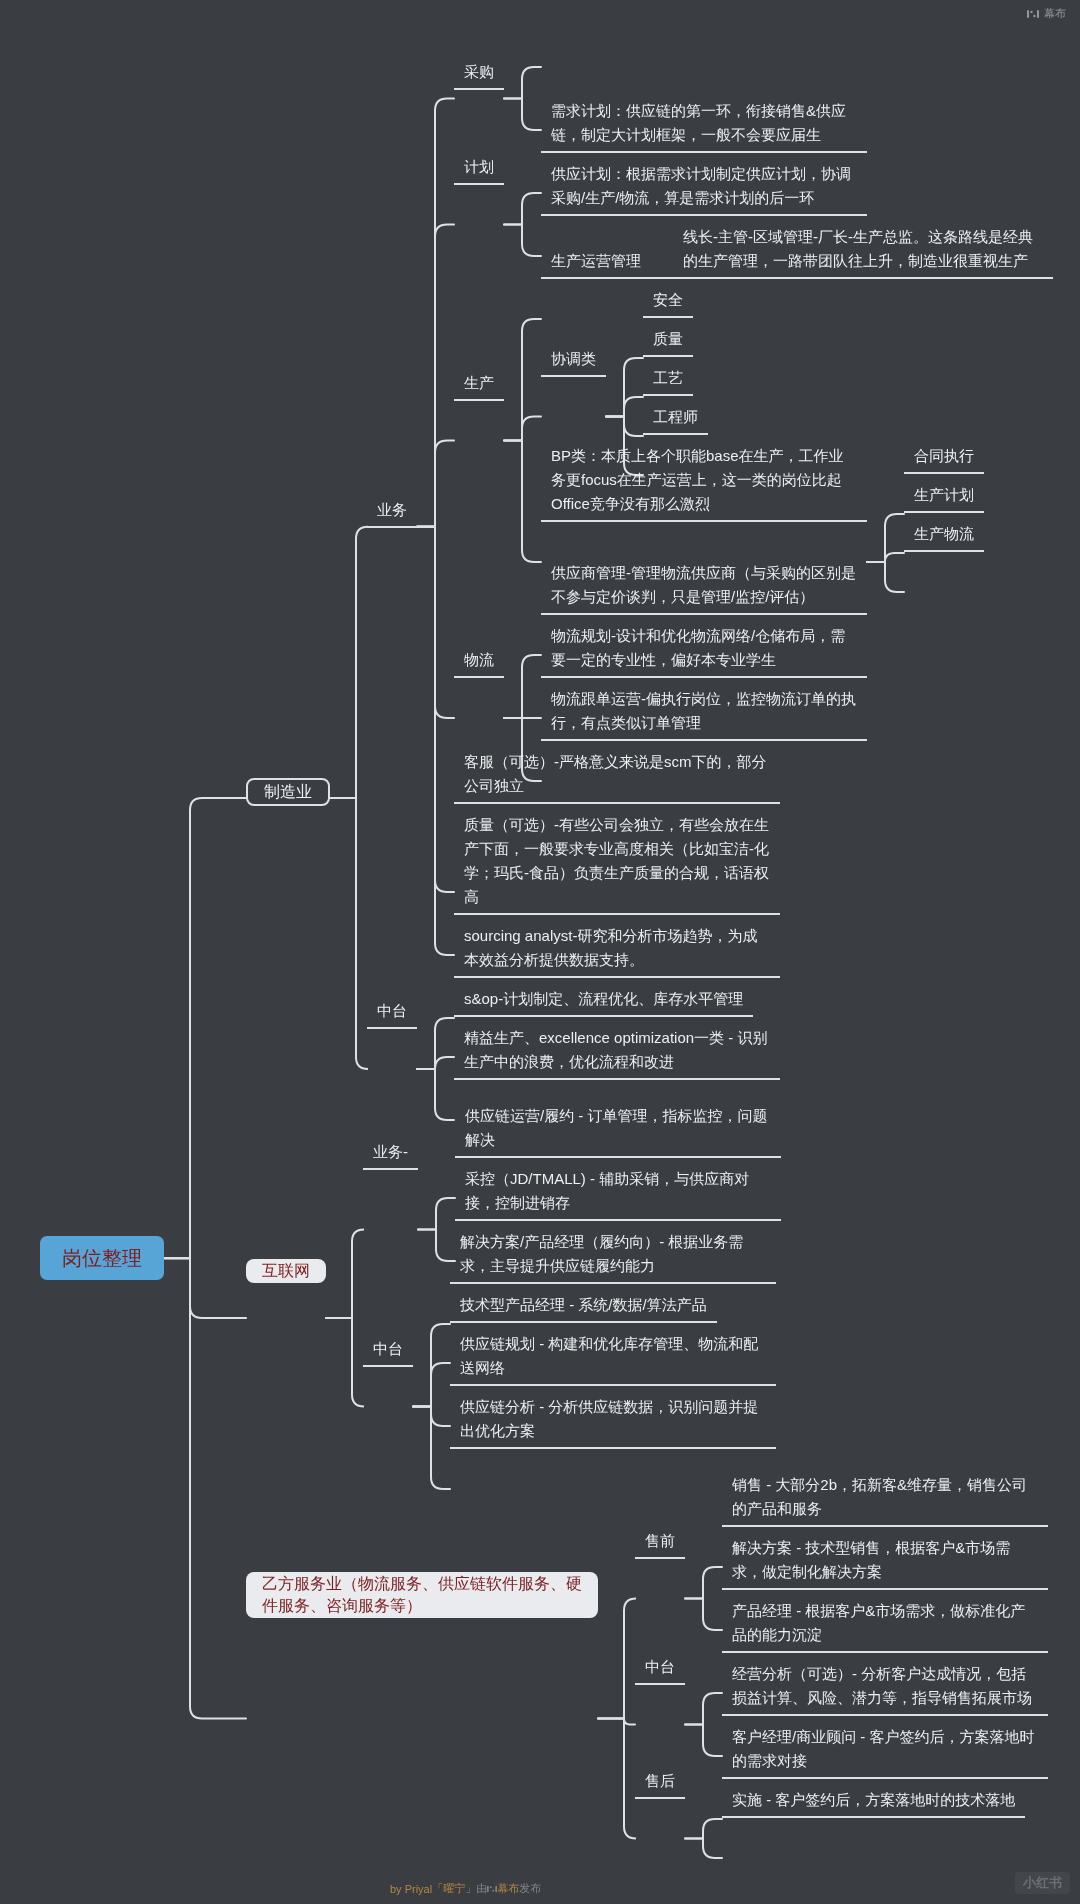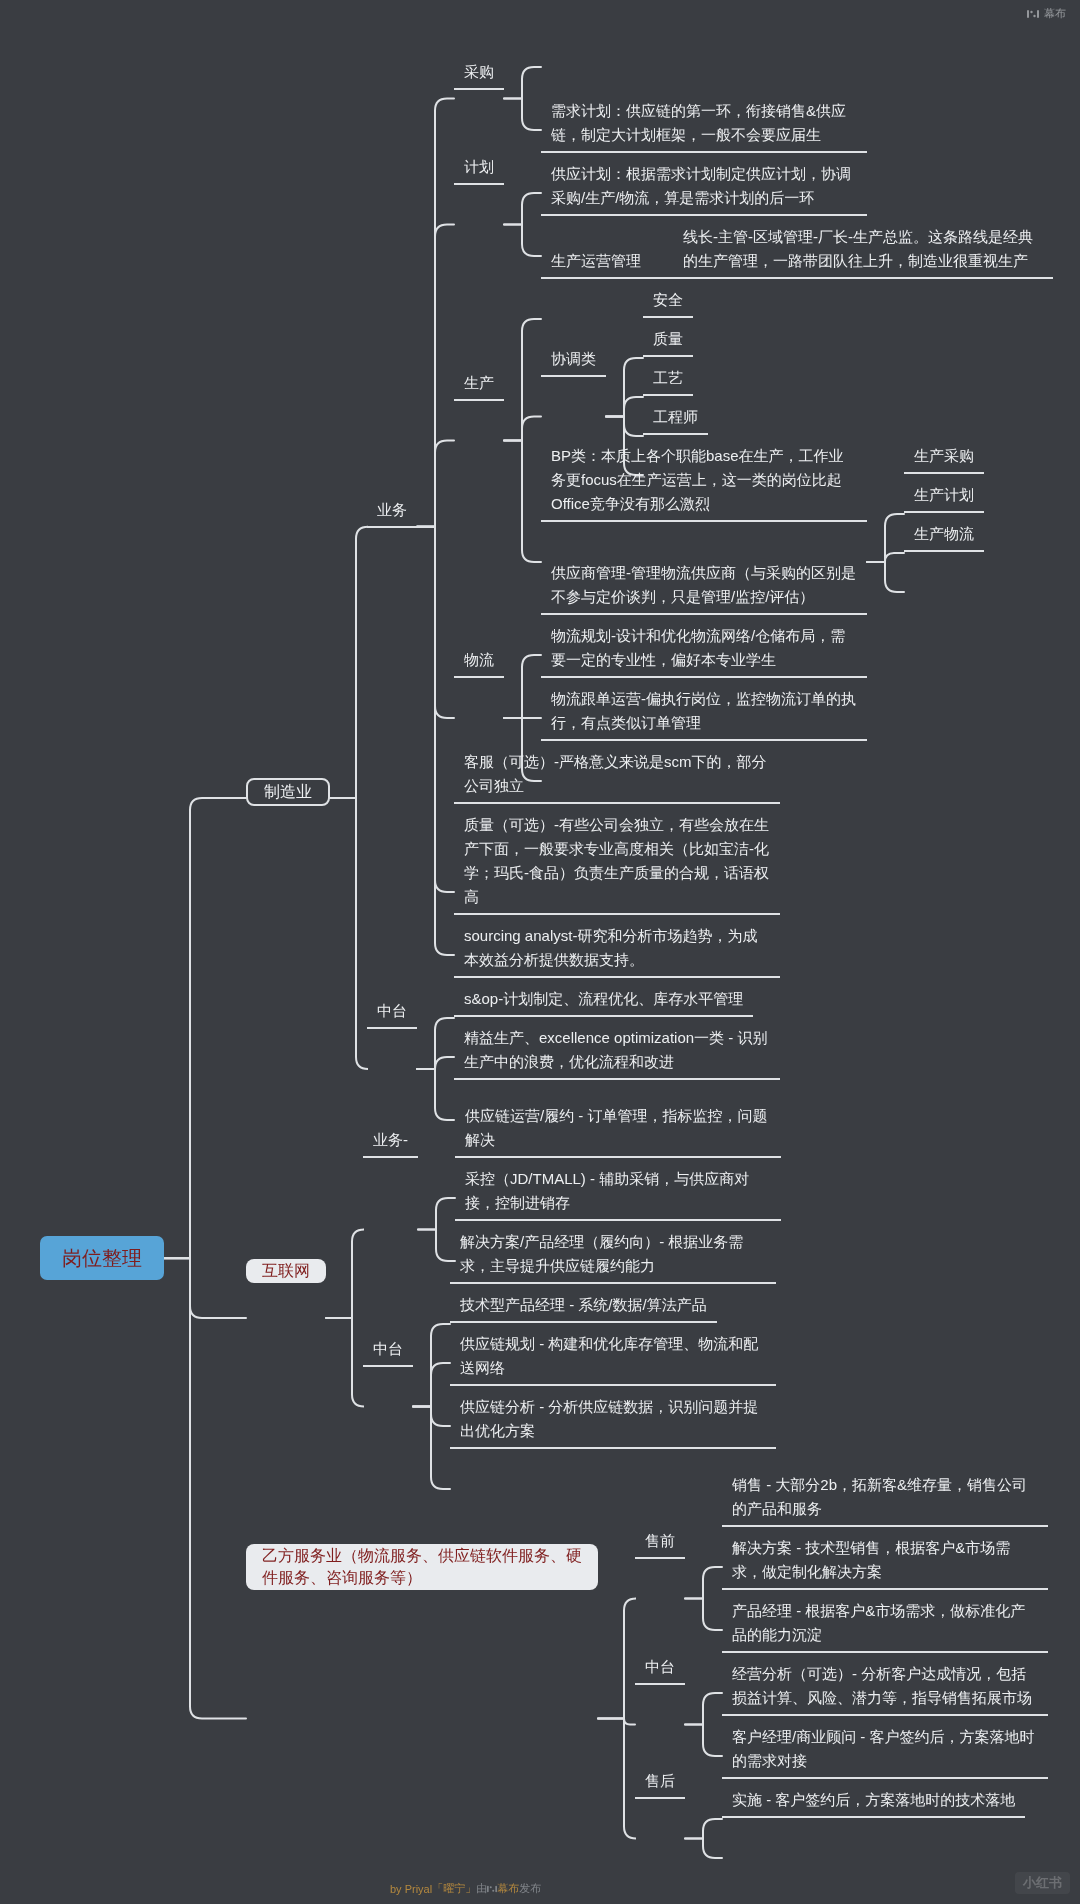--- a/index.html
+++ b/index.html
@@ -171,21 +171,21 @@
                           </div>
                         </div>
                       </div>
                       <div class="branch">
                         <div class="nodewrap">
                           <div class="node textnode">BP类：本质上各个职能base在生产，工作业务更focus在生产运营上，这一类的岗位比起Office竞争没有那么激烈</div>
                         </div>
                         <div class="children">
                           <div class="branch">
                             <div class="nodewrap">
-                              <div class="node textnode">生产采购</div>
+                              <div class="node textnode">合同执行</div>
                             </div>
                           </div>
                           <div class="branch">
                             <div class="nodewrap">
                               <div class="node textnode">生产计划</div>
                             </div>
                           </div>
                           <div class="branch">
                             <div class="nodewrap">
                               <div class="node textnode">生产物流</div>
@@ -252,21 +252,21 @@
                 </div>
               </div>
             </div>
           </div>
           <div class="branch">
             <div class="nodewrap" style="margin-top: 157px;">
               <div class="node box cat-light">互联网</div>
             </div>
             <div class="children">
               <div class="branch">
-                <div class="nodewrap" style="margin-top: 24px;">
+                <div class="nodewrap" style="margin-top: 36px;">
                   <div class="node textnode">业务-</div>
                 </div>
                 <div class="children">
                   <div class="branch">
                     <div class="nodewrap">
                       <div class="node textnode">供应链运营/履约 - 订单管理，指标监控，问题解决</div>
                     </div>
                   </div>
                   <div class="branch">
                     <div class="nodewrap">
@@ -298,21 +298,21 @@
                   <div class="branch">
                     <div class="nodewrap">
                       <div class="node textnode">供应链分析 - 分析供应链数据，识别问题并提出优化方案</div>
                     </div>
                   </div>
                 </div>
               </div>
             </div>
           </div>
           <div class="branch">
-            <div class="nodewrap" style="margin-top: 73px;">
+            <div class="nodewrap" style="margin-top: 101px;">
               <div class="node box cat-light">乙方服务业（物流服务、供应链软件服务、硬件服务、咨询服务等）</div>
             </div>
             <div class="children">
               <div class="branch">
                 <div class="nodewrap" style="margin-top: 55.5px;">
                   <div class="node textnode">售前</div>
                 </div>
                 <div class="children">
                   <div class="branch">
                     <div class="nodewrap">

